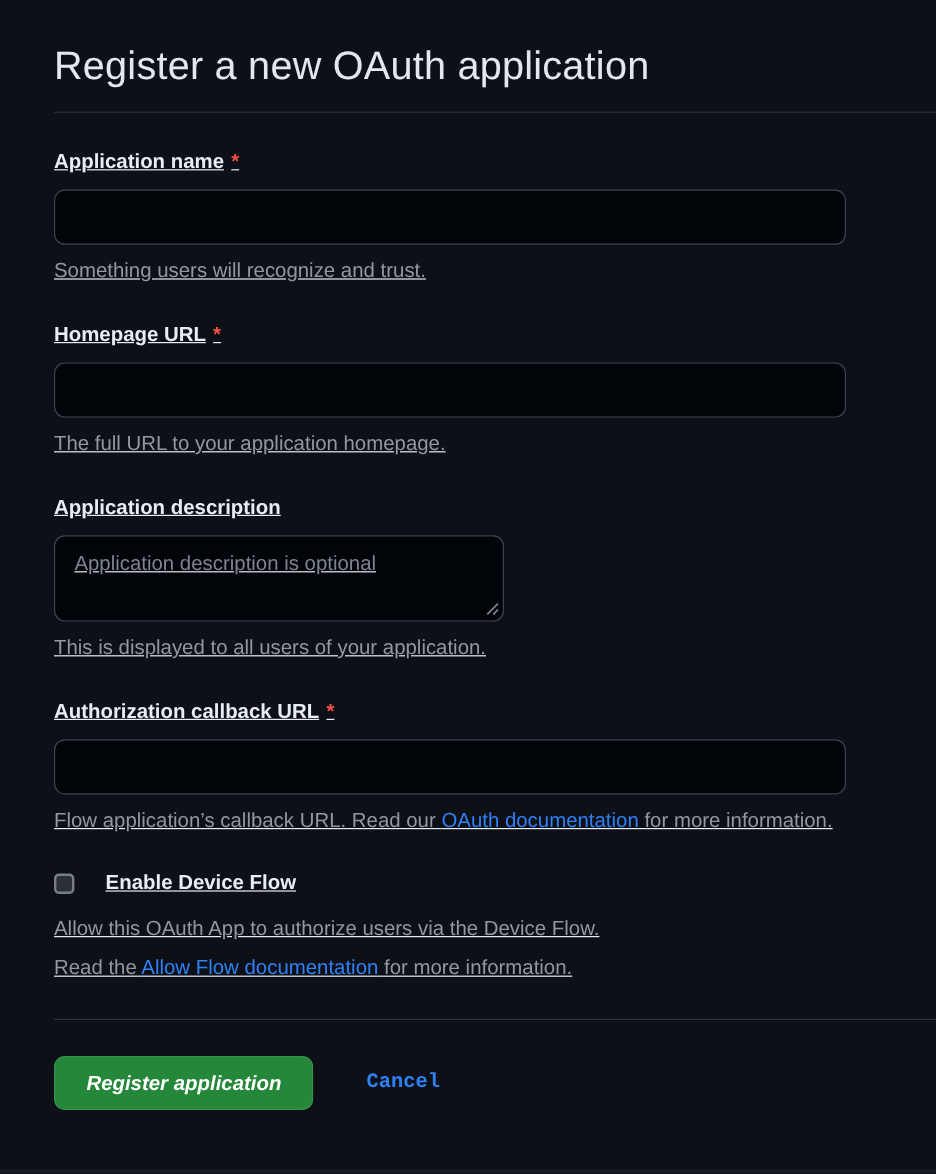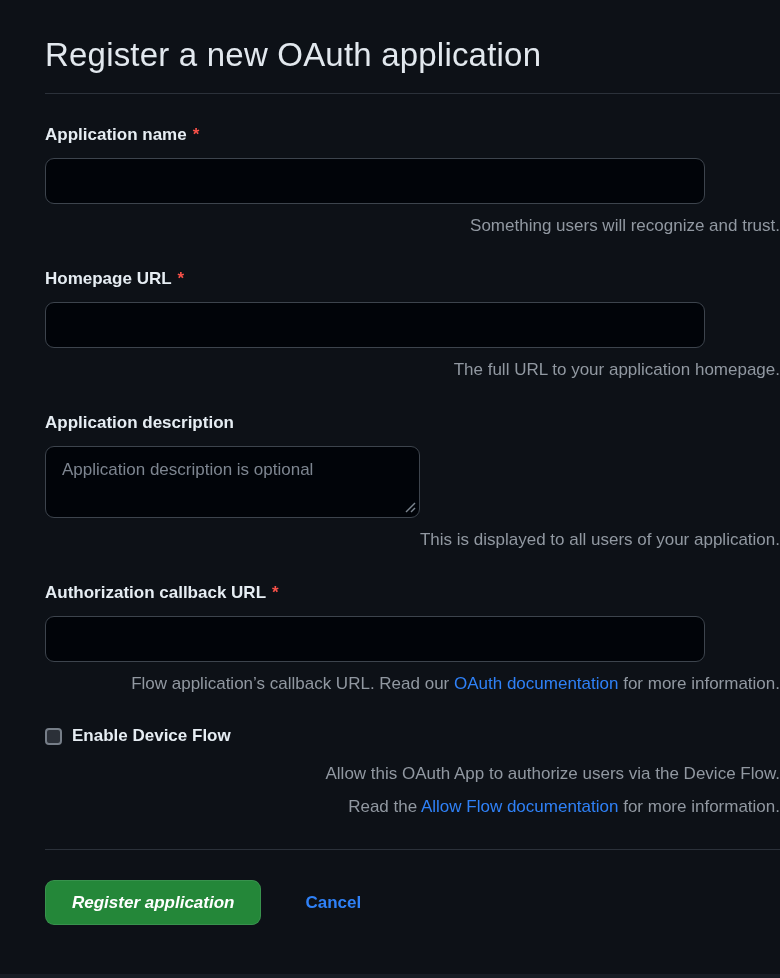--- a/index.html
+++ b/index.html
@@ -24,21 +24,21 @@
     line-height: 38px;
     letter-spacing: 0.2px;
   }
   .divider {
     width: 735px;
     height: 0;
     border-bottom: 1px solid #2b313a;
     margin-top: 19px;
   }
   .form { margin-top: 30px; width: 735px; }
-  .form-group { margin-bottom: 32px; }
+  .form-group { margin-bottom: 32px; text-decoration: underline; }
   .field-label {
     font-size: 17px;
     font-weight: 700;
     color: #e6edf3;
     line-height: 21px;
     display: block;
   }
   .required {
     color: #f85149;
     margin-left: 6px;
@@ -56,21 +56,20 @@
     font-size: 17px;
     padding: 0 14px;
     outline: none;
     font-family: "Liberation Sans", sans-serif;
   }
   .help {
     margin: 11px 0 0 0;
     font-size: 17px;
     color: #9198a1;
     line-height: 21px;
-    text-align: right;
   }
   .help a, .inline-link {
     color: #2f81f7;
     text-decoration: none;
     cursor: pointer;
   }
   .textarea-wrap {
     position: relative;
     width: 375px;
     margin-top: 13px;
@@ -96,20 +95,21 @@
     right: 4px;
     bottom: 5px;
     width: 12px;
     height: 12px;
     cursor: nwse-resize;
   }
   .checkbox-row {
     display: flex;
     align-items: center;
     margin: 0 0 17px 0;
+    gap: 16px;
   }
   .device-flow-checkbox {
     appearance: none;
     -webkit-appearance: none;
     width: 17px;
     height: 17px;
     border: 2px solid #767e88;
     border-radius: 4px;
     background: #2b3038;
     margin: 0 10px 0 0;
@@ -143,20 +143,21 @@
     cursor: pointer;
     font-style: italic;
   }
   .cancel-link {
     color: #2f81f7;
     font-size: 17px;
     font-weight: 700;
     margin-left: 44px;
     text-decoration: none;
     cursor: pointer;
+    font-family: Liberation Mono, monospace;
   }
   .bottom-strip {
     position: absolute;
     left: 0;
     bottom: 0;
     width: 780px;
     height: 4px;
     background: #171c24;
   }
 </style>

